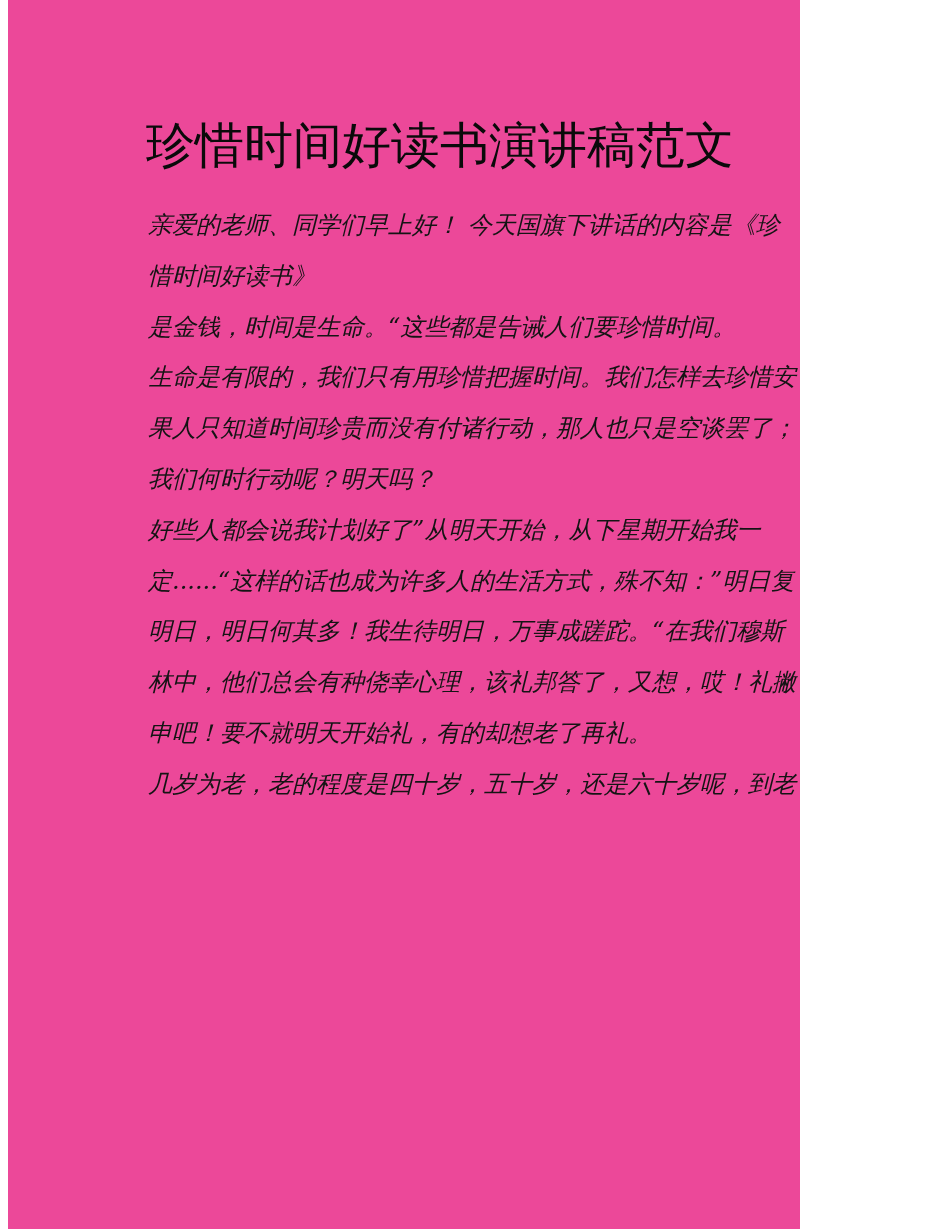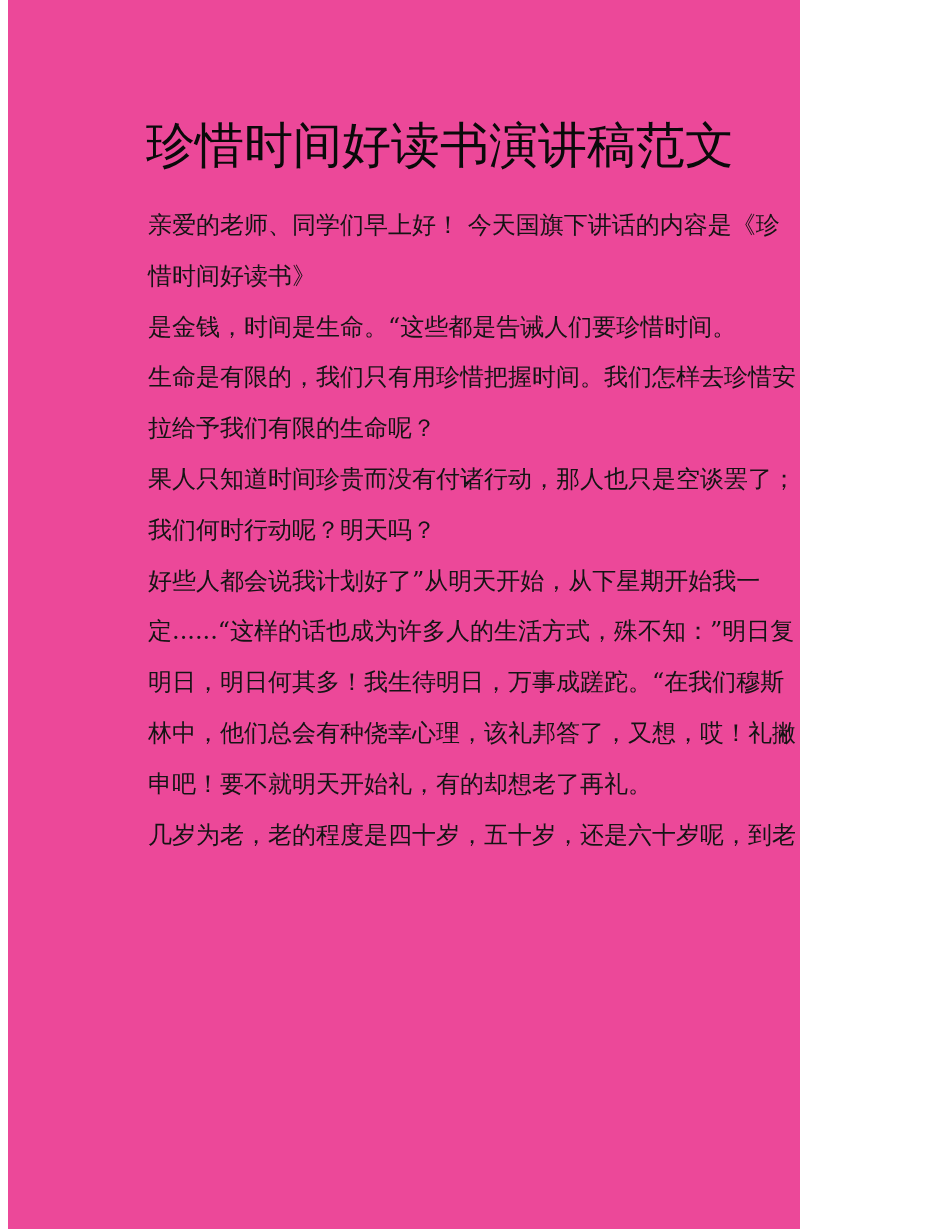--- a/index.html
+++ b/index.html
@@ -41,34 +41,34 @@
       left: 140px;
       top: 200px;
       width: 690px;
     }
     .line {
       height: 50.8px;
       line-height: 50.8px;
       font-size: 24px;
       white-space: nowrap;
       color: #141414;
+      font-style: italic;
     }
   </style>
 </head>
 <body>
 
 <div class="page">
   <h1 class="title">珍惜时间好读书演讲稿范文</h1>
 
   <div class="body-text">
     <div class="line">亲爱的老师、同学们早上好！ 今天国旗下讲话的内容是《珍</div>
     <div class="line">惜时间好读书》</div>
     <div class="line">是金钱，时间是生命。“这些都是告诫人们要珍惜时间。</div>
     <div class="line">生命是有限的，我们只有用珍惜把握时间。我们怎样去珍惜安</div>
-    <div class="line">拉给予我们有限的生命呢？</div>
     <div class="line">果人只知道时间珍贵而没有付诸行动，那人也只是空谈罢了；</div>
     <div class="line">我们何时行动呢？明天吗？</div>
     <div class="line">好些人都会说我计划好了”从明天开始，从下星期开始我一</div>
     <div class="line">定......“这样的话也成为许多人的生活方式，殊不知：”明日复</div>
     <div class="line">明日，明日何其多！我生待明日，万事成蹉跎。“在我们穆斯</div>
     <div class="line">林中，他们总会有种侥幸心理，该礼邦答了，又想，哎！礼撇</div>
     <div class="line">申吧！要不就明天开始礼，有的却想老了再礼。</div>
     <div class="line">几岁为老，老的程度是四十岁，五十岁，还是六十岁呢，到老</div>
   </div>
 </div>

